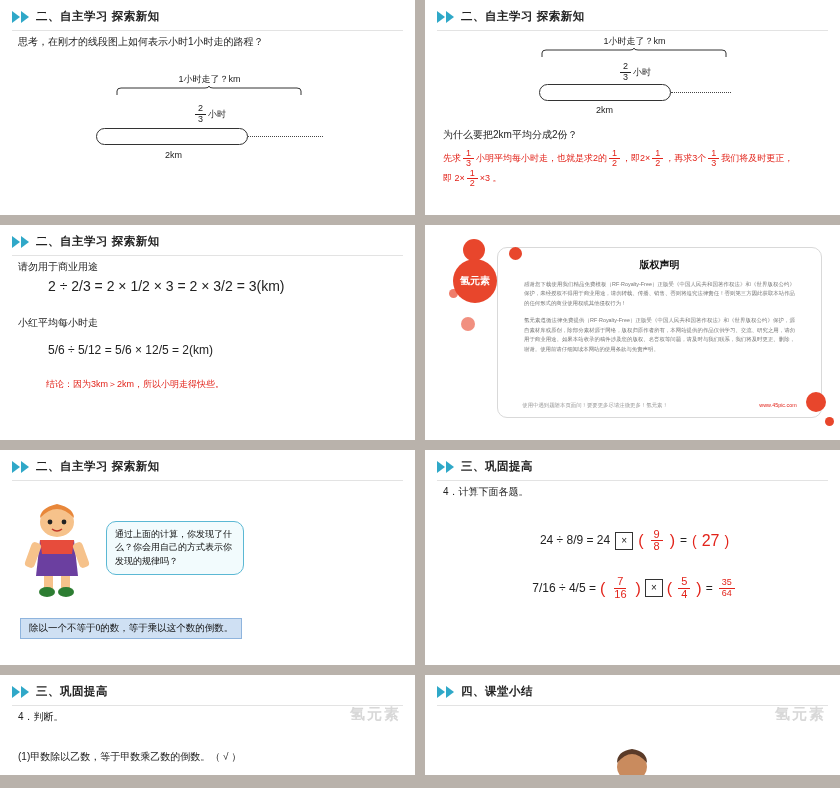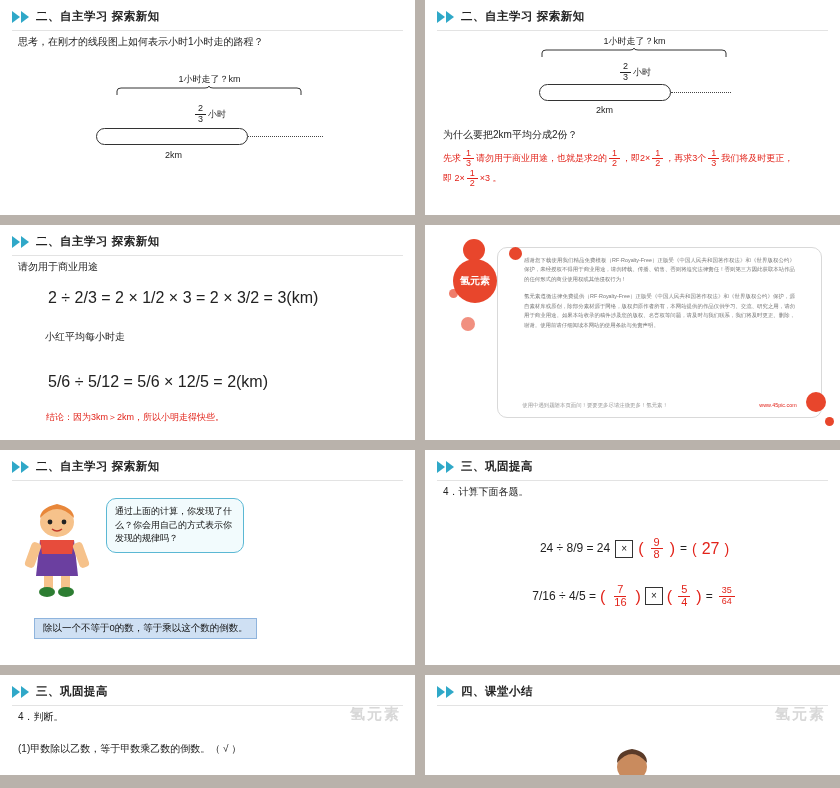--- a/index.html
+++ b/index.html
@@ -94,21 +94,21 @@
           <div class="pill" style="width:130px;"></div>
           <div style="width:60px;border-top:1px dotted #444;"></div>
         </div>
         <div style="font-size:9px;margin-top:2px;margin-right:60px;">2km</div>
       </div>
       <div style="margin-top:9px;">为什么要把2km平均分成2份？</div>
       <div class="red" style="margin-top:6px;font-size:9px;line-height:2;">
         <span>先求</span><span class="frac">
             <span class="num">1</span>
             <span class="den">3</span>
-          </span><span>请勿用于商业用途，也就是求2的</span><span class="frac">
+          </span><span>小明平均每小时走，也就是求2的</span><span class="frac">
             <span class="num">1</span>
             <span class="den">2</span>
           </span><span>，即2×</span><span class="frac">
             <span class="num">1</span>
             <span class="den">2</span>
           </span><span>，再求3个</span><span class="frac">
             <span class="num">1</span>
             <span class="den">3</span>
           </span><span>我们将及时更正，</span>
         <br>
@@ -125,29 +125,30 @@
     <div class="hdr">
       <span class="chev">
           <i></i>
           <i></i>
         </span>
       <span class="hdr-title">二、自主学习 探索新知</span>
     </div>
     <div class="hdr-rule"></div>
     <div class="body">
       <div>请勿用于商业用途</div>
-      <div style="margin-top:10px;padding-left:30px;font-size:16px;">2 ÷ 2/3 = 2 × 1/2 × 3 = 2 × 3/2 = 3(km)</div>
-      <div style="margin-top:18px;margin-left:27px;">小红平均每小时走</div>
-      <div style="margin-top:24px;padding-left:30px;font-size:16px;">5/6 ÷ 5/12 = 5/6 × 12/5 = 2(km)</div>
+      <div style="margin-top:0;padding-left:30px;font-size:14px;">2 ÷ 2/3 = 2 × 1/2 × 3 = 2 × 3/2 = 3(km)</div>
+      <div style="margin-top:18px;">小红平均每小时走</div>
+      <div style="margin-top:10px;padding-left:30px;font-size:12px;">5/6 ÷ 5/12 = 5/6 × 12/5 = 2(km)</div>
       <div class="red" style="margin-top:16px;padding-left:28px;font-size:9px;">结论：因为3km＞2km，所以小明走得快些。</div>
     </div>
   </div>
 
   <div class="slide">
     <div class="copy-card">
+      <div class="copy-title">版权声明</div>
       <div class="copy-text">感谢您下载使用我们精品免费模板（RF·Royalty-Free）正版受《中国人民共和国著作权法》和《世界版权公约》保护，未经授权不得用于商业用途，请勿转载、传播、销售、否则将追究法律责任！否则第三方因此获取本站作品的任何形式的商业使用权或其他侵权行为！</div>
       <div class="copy-text">氢元素遵循法律免费提供（RF·Royalty-Free）正版受《中国人民共和国著作权法》和《世界版权公约》保护，源自素材库或原创，除部分素材源于网络，版权归原作者所有，本网站提供的作品仅供学习、交流、研究之用，请勿用于商业用途。如果本站收录的稿件涉及您的版权、名誉权等问题，请及时与我们联系，我们将及时更正、删除，谢谢。使用前请仔细阅读本网站的使用条款与免责声明。</div>
       <div class="copy-foot">
         <span>使用中遇到题随本页面问！要要更多尽请注微更多！氢元素！</span>
         <span class="lnk" style="margin-left:90px;">www.45pic.com</span>
       </div>
     </div>
     <div class="dot" style="width:22px;height:22px;left:38px;top:14px;"></div>
     <div class="dot" style="width:13px;height:13px;left:84px;top:22px;"></div>
     <div class="dot" style="width:9px;height:9px;left:24px;top:64px;opacity:.7;"></div>
@@ -159,55 +160,55 @@
 
   <div class="slide">
     <div class="hdr">
       <span class="chev">
           <i></i>
           <i></i>
         </span>
       <span class="hdr-title">二、自主学习 探索新知</span>
     </div>
     <div class="hdr-rule"></div>
-    <div class="body" style="display:flex;gap:10px;align-items:flex-start;padding-top:24px;">
+    <div class="body" style="display:flex;gap:10px;align-items:center;padding-top:24px;">
       <svg width="78" height="100">
         <ellipse cx="39" cy="24" rx="17" ry="15" fill="#f6c28b"></ellipse>
         <path d="M22 20 Q39 2 56 20 Q56 10 39 6 Q22 10 22 20Z" fill="#e8873a"></path>
         <circle cx="32" cy="24" r="2.4" fill="#222"></circle>
           <circle cx="46" cy="24" r="2.4" fill="#222"></circle>
         <path d="M34 31 Q39 35 44 31" stroke="#c0392b" fill="none" stroke-width="1.5"></path>
         <path d="M22 42 L56 42 L60 78 L18 78 Z" fill="#6b3fa0"></path>
         <path d="M22 42 L56 42 L54 56 L24 56 Z" fill="#e74c3c"></path>
         <rect x="10" y="44" width="10" height="26" rx="4" fill="#f6c28b" transform="rotate(20 15 57)"></rect>
         <rect x="58" y="44" width="10" height="26" rx="4" fill="#f6c28b" transform="rotate(-20 63 57)"></rect>
         <rect x="26" y="78" width="9" height="14" fill="#f6c28b"></rect>
         <rect x="43" y="78" width="9" height="14" fill="#f6c28b"></rect>
         <ellipse cx="29" cy="94" rx="8" ry="5" fill="#2d7d32"></ellipse>
         <ellipse cx="48" cy="94" rx="8" ry="5" fill="#2d7d32"></ellipse>
       </svg>
       <div class="cloud">通过上面的计算，你发现了什么？你会用自己的方式表示你发现的规律吗？</div>
     </div>
-    <div style="position:absolute;left:34px;bottom:26px;">
+    <div style="position:absolute;left:20px;bottom:26px;font-family:Liberation Serif, serif;">
       <span class="blue-box">除以一个不等于0的数，等于乘以这个数的倒数。</span>
     </div>
   </div>
 
   <div class="slide">
     <div class="hdr">
       <span class="chev">
           <i></i>
           <i></i>
         </span>
       <span class="hdr-title">三、巩固提高</span>
     </div>
     <div class="hdr-rule"></div>
     <div class="body">
       <div>4．计算下面各题。</div>
-      <div style="margin-top:36px;display:flex;align-items:center;justify-content:center;gap:5px;font-size:12px;">
+      <div style="margin-top:28px;display:flex;align-items:center;justify-content:center;gap:5px;font-size:12px;">
         <span>24 ÷ 8/9 = 24</span>
         <span class="boxq">×</span>
         <span class="red paren" style="font-size:16px;">(</span>
         <span class="frac red" style="font-size:11px;">
             <span class="num">9</span>
             <span class="den">8</span>
           </span>
         <span class="red paren" style="font-size:16px;">)</span>
         <span>=</span>
         <span class="red paren" style="font-size:14px;">(</span>
@@ -242,21 +243,21 @@
     <div class="hdr">
       <span class="chev">
           <i></i>
           <i></i>
         </span>
       <span class="hdr-title">三、巩固提高</span>
     </div>
     <div class="hdr-rule"></div>
     <div class="body">
       <div>4．判断。</div>
-      <div style="margin-top:16px;">(1)甲数除以乙数，等于甲数乘乙数的倒数。（ √ ）</div>
+      <div style="margin-top:24px;">(1)甲数除以乙数，等于甲数乘乙数的倒数。（ √ ）</div>
     </div>
     <div class="wm" style="right:14px;top:30px;">氢元素</div>
   </div>
 
   <div class="slide half">
     <div class="hdr">
       <span class="chev">
           <i></i>
           <i></i>
         </span>

